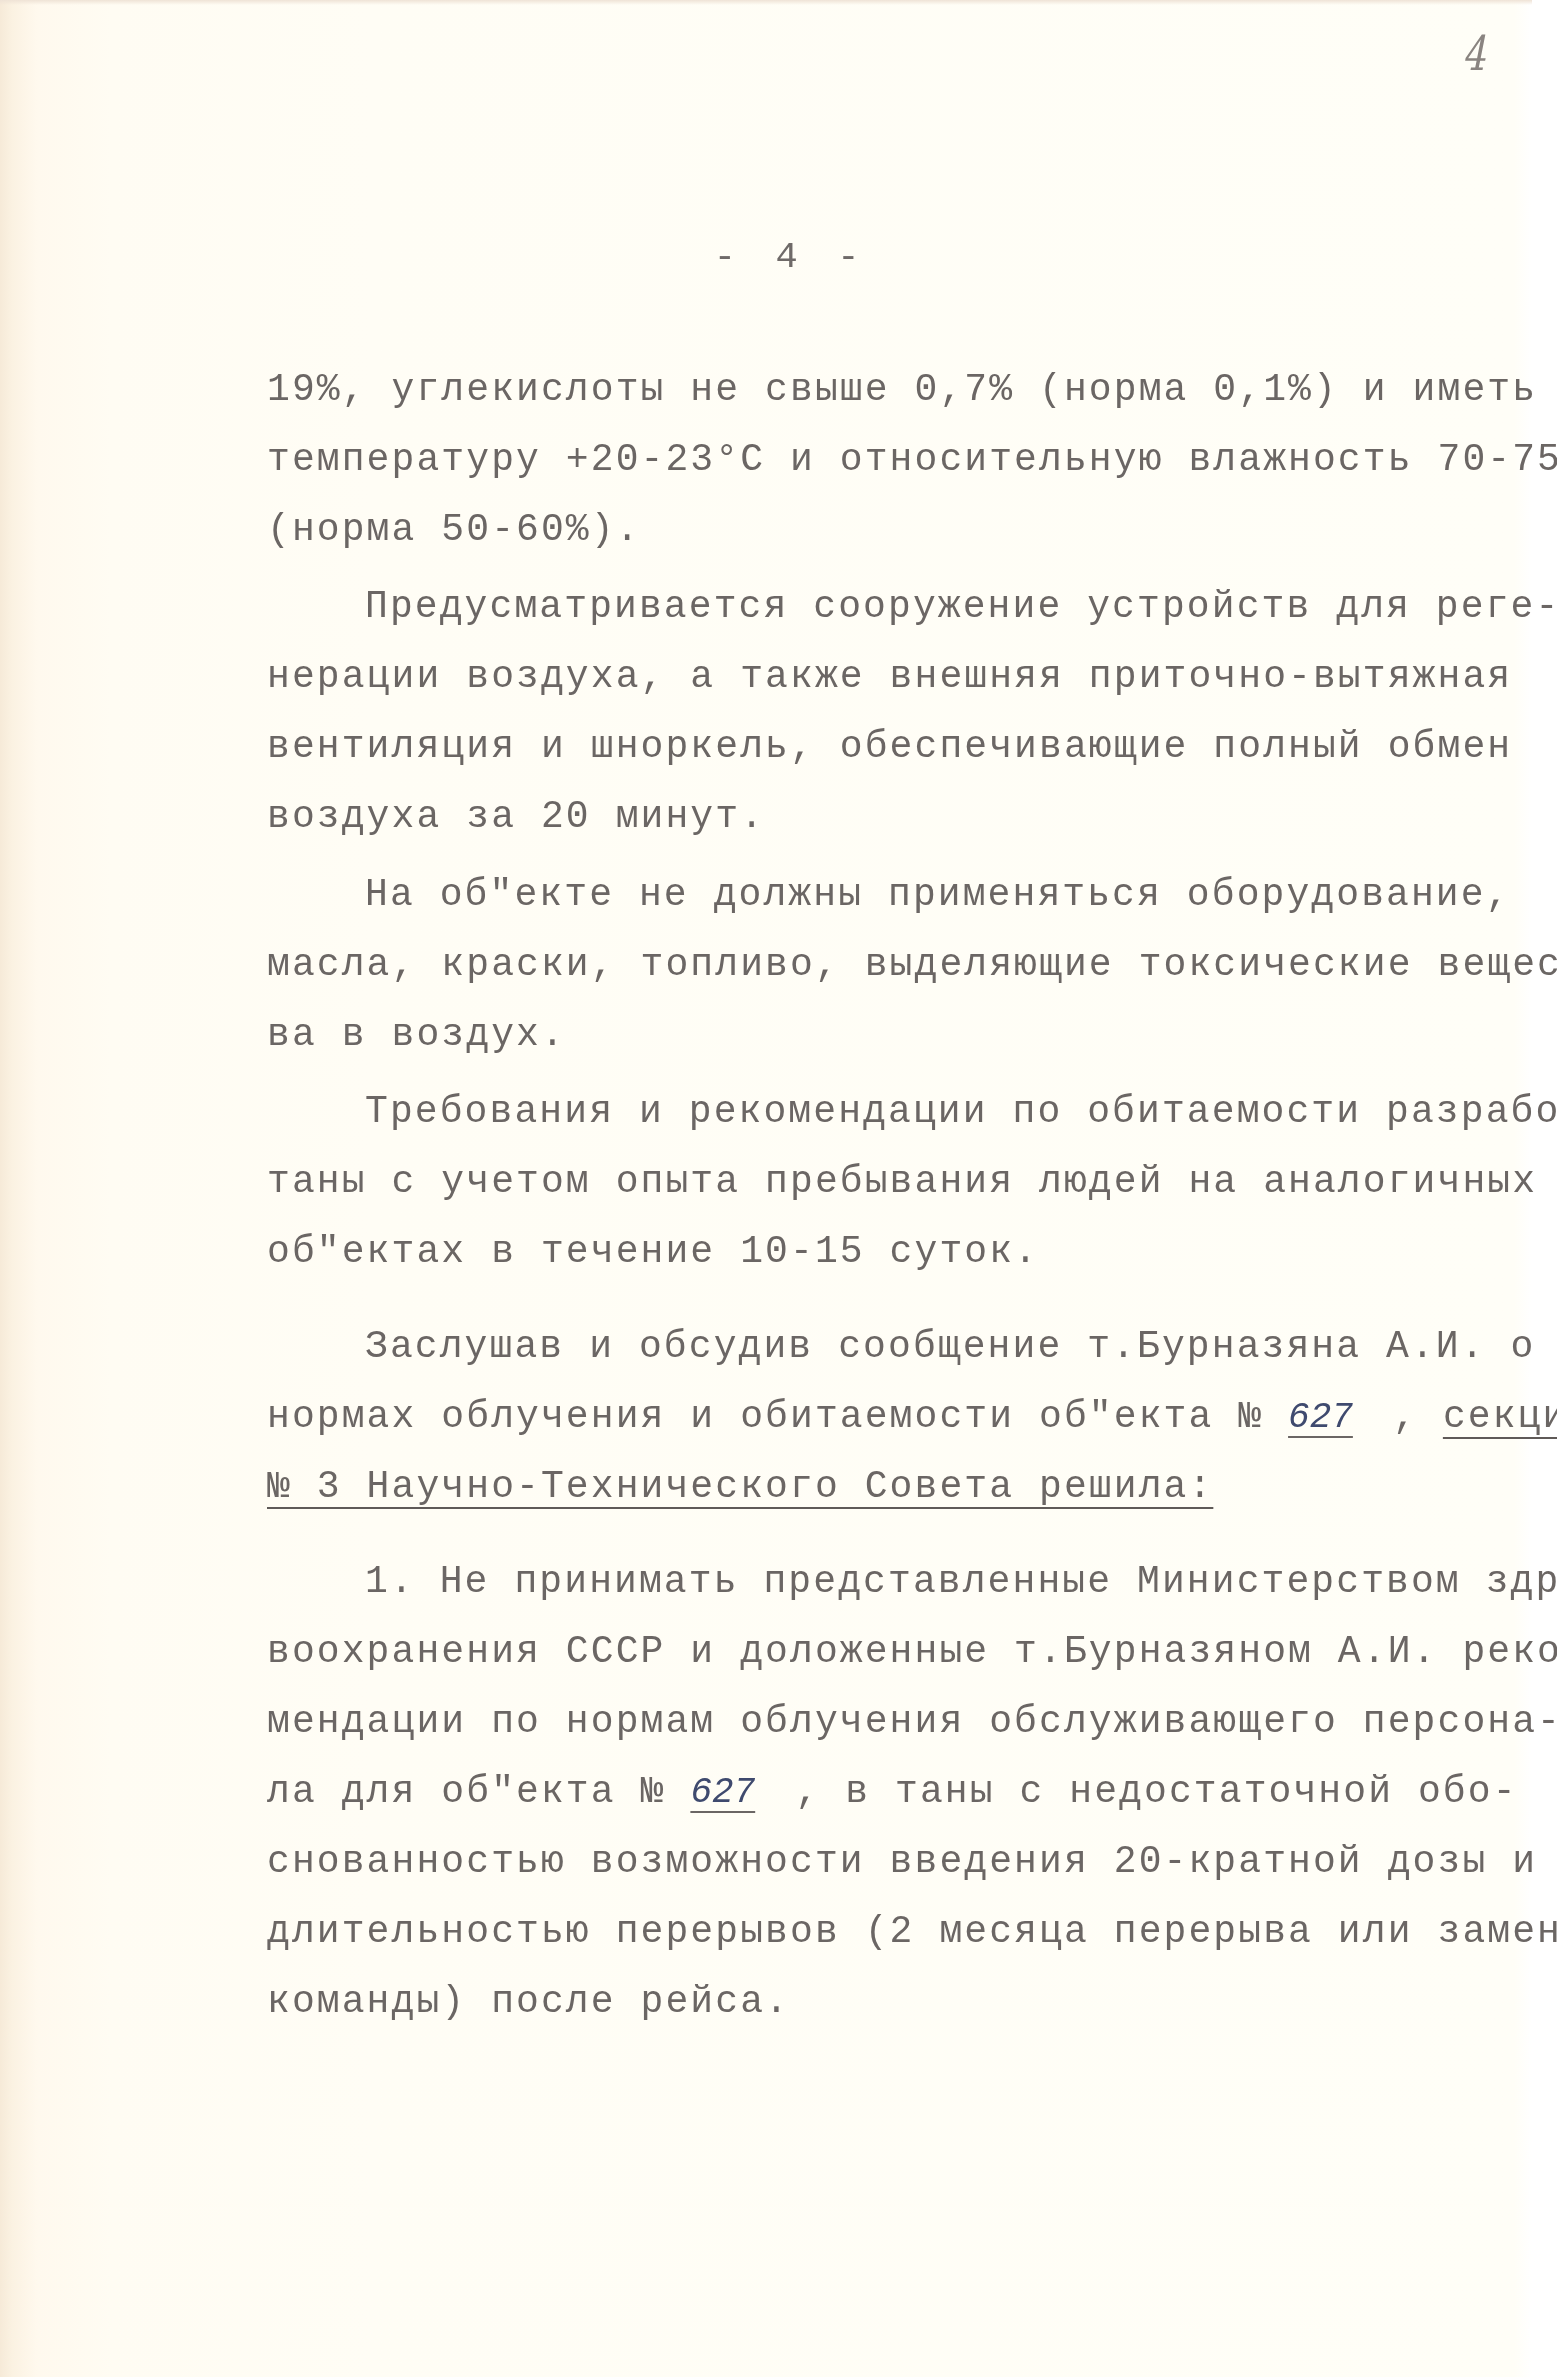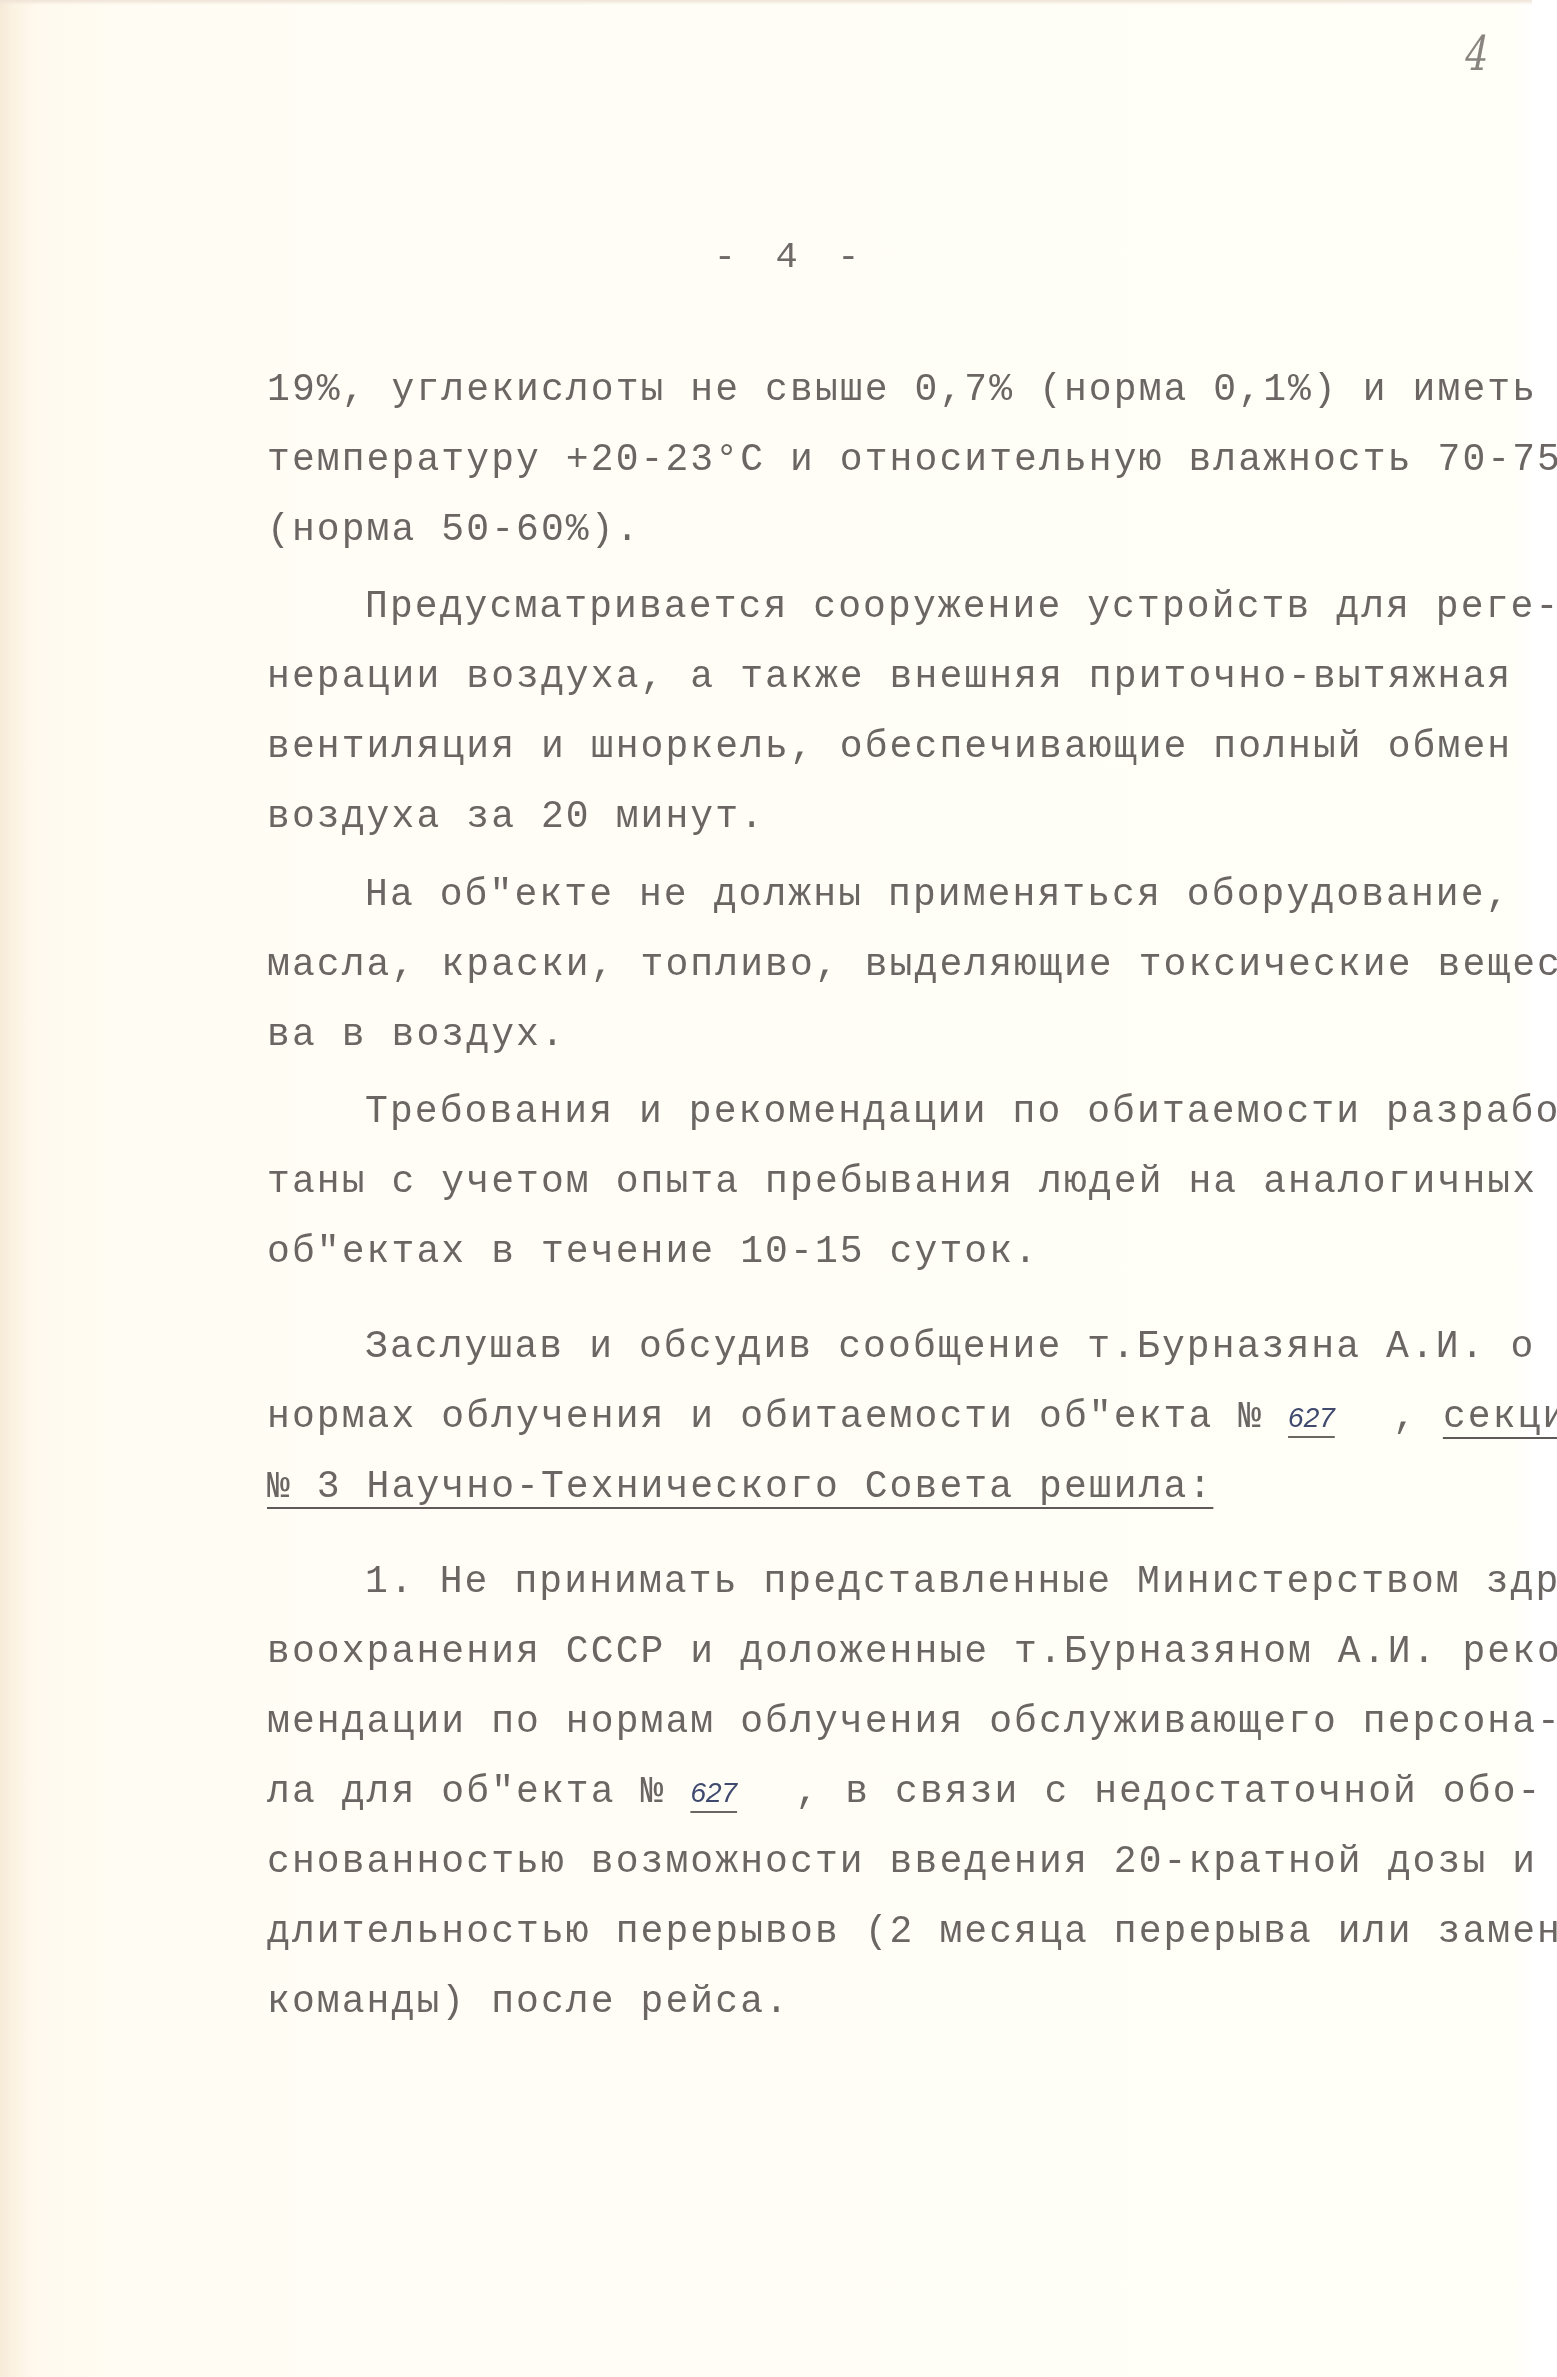--- a/index.html
+++ b/index.html
@@ -71,24 +71,24 @@
     .indent {
       padding-left: 98px;
     }
     .para-gap {
       height: 7.4px;
     }
     .big-gap {
       height: 25px;
     }
     .hw {
-      font-family: Liberation Sans, sans-serif;
+      font-family: Liberation Mono, monospace;
       font-style: italic;
       color: #3f4a6e;
-      font-size: 28px;
+      font-size: 36px;
       letter-spacing: 0;
       display: inline-block;
       min-width: 105px;
       text-decoration: underline;
       text-decoration-color: #6b6664;
       text-underline-offset: 8.7px;
       text-decoration-thickness: 1.9px;
     }
     .ul {
       text-decoration: underline;
@@ -142,21 +142,21 @@
       <div class="line indent">Заслушав и обсудив сообщение т.Бурназяна А.И. о</div>
       <div class="line"><span>нормах облучения и обитаемости об"екта № </span><span class="hw">627</span><span>, </span><span class="ul">секция</span></div>
       <div class="line"><span class="ul">№ 3 Научно-Технического Совета решила:</span></div>
     </div>
     <div class="big-gap"></div>
 
     <div>
       <div class="line indent">1. Не принимать представленные Министерством здра-</div>
       <div class="line">воохранения СССР и доложенные т.Бурназяном А.И. реко-</div>
       <div class="line">мендации по нормам облучения обслуживающего персона-</div>
-      <div class="line"><span>ла для об"екта № </span><span class="hw">627</span><span>, в связи с недостаточной обо-</span></div>
+      <div class="line"><span>ла для об"екта № </span><span class="hw">627</span><span>, в таны с недостаточной обо-</span></div>
       <div class="line">снованностью возможности введения 20-кратной дозы и</div>
       <div class="line">длительностью перерывов (2 месяца перерыва или замены</div>
       <div class="line">команды) после рейса.</div>
     </div>
 
   </div>
 </div>
 
 
 </body></html>

